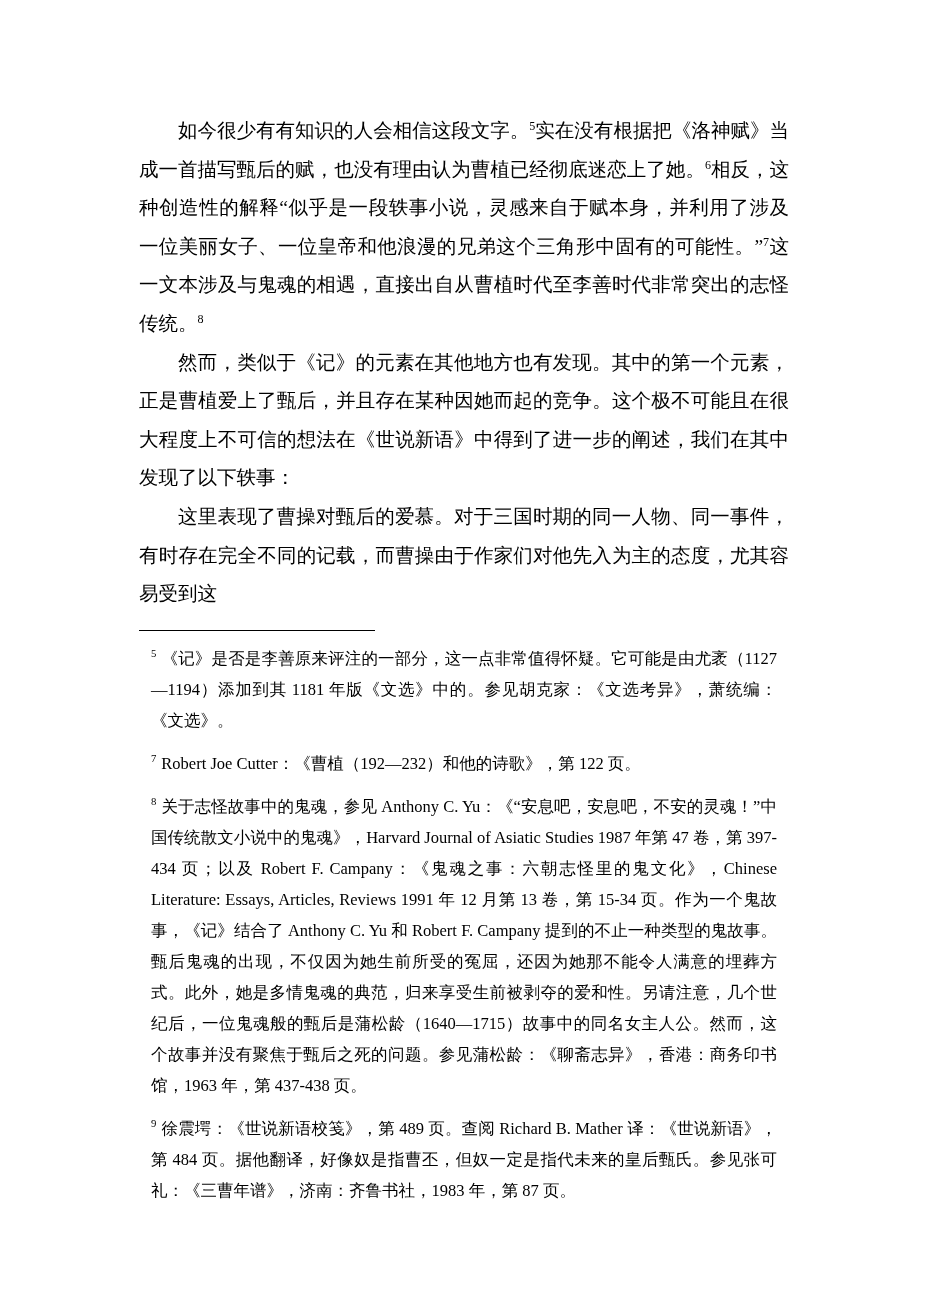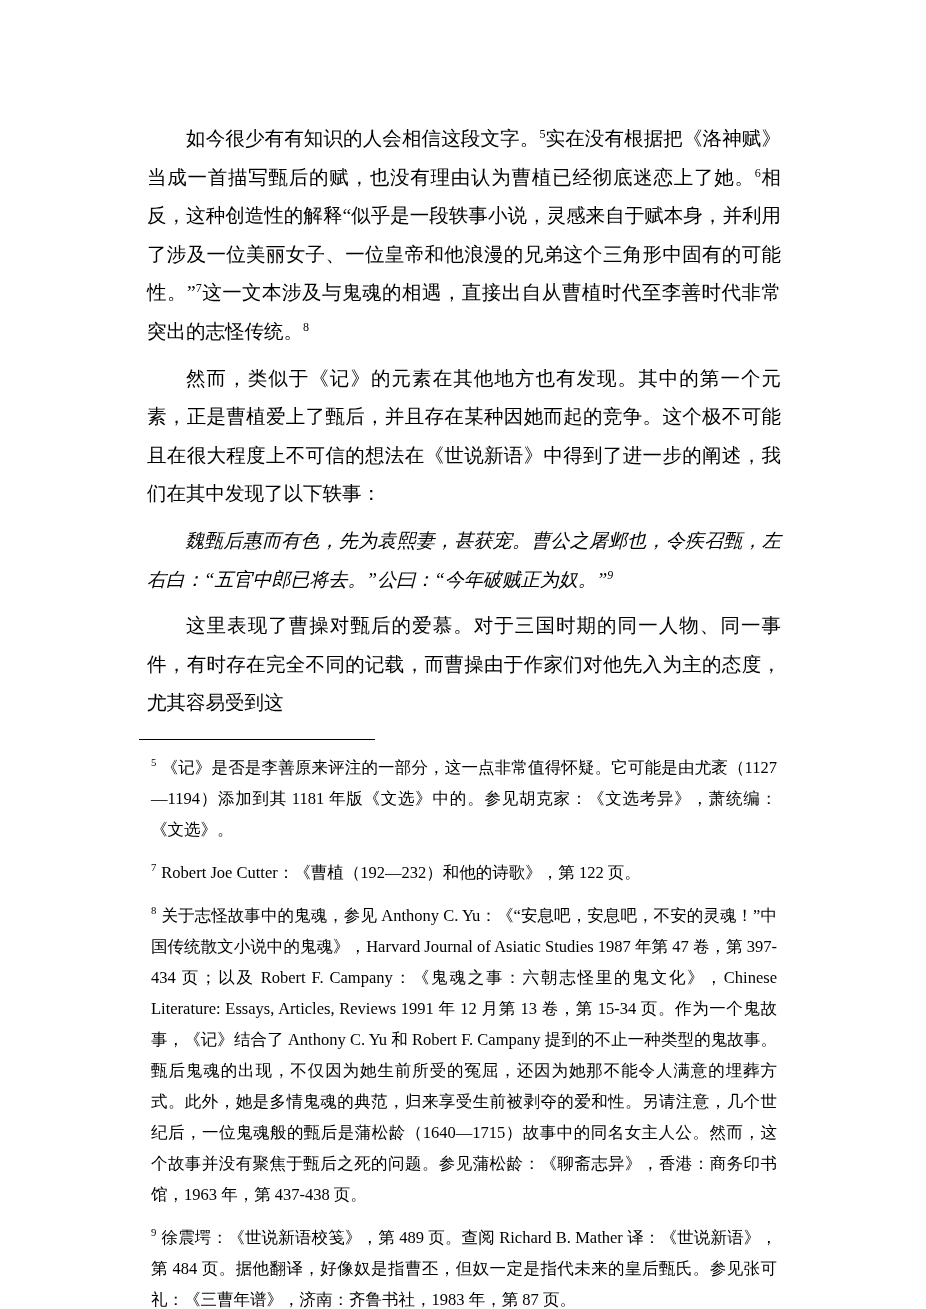--- a/index.html
+++ b/index.html
@@ -11,21 +11,21 @@
     width: 926px;
     height: 1309px;
     background: #ffffff;
     color: #000000;
     padding: 112px 137px 0 139px;
     font-family: "Liberation Serif", "DejaVu Serif", serif;
     overflow: hidden;
   }
 
   .body-text p {
-    margin: 8px;
+    margin: 0;
     font-size: 19.5px;
     line-height: 38.6px;
     text-align: justify;
     text-indent: 2em;
   }
 
   p.quote {
     font-style: italic;
     font-size: 19px;
   }
@@ -59,21 +59,20 @@
   }
 </style>
 </head>
 <body>
 
 <div class="page">
 
   <section class="body-text">
     <p class="para"><span>如今很少有有知识的人会相信这段文字。</span><sup class="fn-ref">5</sup><span>实在没有根据把《洛神赋》当成一首描写甄后的赋，也没有理由认为曹植已经彻底迷恋上了她。</span><sup class="fn-ref">6</sup><span>相反，这种创造性的解释“似乎是一段轶事小说，灵感来自于赋本身，并利用了涉及一位美丽女子、一位皇帝和他浪漫的兄弟这个三角形中固有的可能性。”</span><sup class="fn-ref">7</sup><span>这一文本涉及与鬼魂的相遇，直接出自从曹植时代至李善时代非常突出的志怪传统。</span><sup class="fn-ref">8</sup></p>
     <p class="para"><span>然而，类似于《记》的元素在其他地方也有发现。其中的第一个元素，正是曹植爱上了甄后，并且存在某种因她而起的竞争。这个极不可能且在很大程度上不可信的想法在《世说新语》中得到了进一步的阐述，我们在其中发现了以下轶事：</span></p>
-    <p class="para quote"><span>魏甄后惠而有色，先为袁熙妻，甚获宠。曹公之屠邺也，令疾召甄，左右白：“五官中郎已将去。”公曰：“今年破贼正为奴。”</span><sup class="fn-ref">9</sup></p>
     <p class="para"><span>这里表现了曹操对甄后的爱慕。对于三国时期的同一人物、同一事件，有时存在完全不同的记载，而曹操由于作家们对他先入为主的态度，尤其容易受到这</span></p>
   </section>
 
   <hr class="fn-separator">
 
   <section class="footnotes">
     <p class="footnote"><sup>5</sup><span>《记》是否是李善原来评注的一部分，这一点非常值得怀疑。它可能是由尤袤（1127—1194）添加到其 1181 年版《文选》中的。参见胡克家：《文选考异》，萧统编：《文选》。</span></p>
     <p class="footnote"><sup>7</sup><span>Robert Joe Cutter：《曹植（192—232）和他的诗歌》，第 122 页。</span></p>
     <p class="footnote"><sup>8</sup><span>关于志怪故事中的鬼魂，参见 Anthony C. Yu：《“安息吧，安息吧，不安的灵魂！”中国传统散文小说中的鬼魂》，Harvard Journal of Asiatic Studies 1987 年第 47 卷，第 397-434 页；以及 Robert F. Campany：《鬼魂之事：六朝志怪里的鬼文化》，Chinese Literature: Essays, Articles, Reviews 1991 年 12 月第 13 卷，第 15-34 页。作为一个鬼故事，《记》结合了 Anthony C. Yu 和 Robert F. Campany 提到的不止一种类型的鬼故事。甄后鬼魂的出现，不仅因为她生前所受的冤屈，还因为她那不能令人满意的埋葬方式。此外，她是多情鬼魂的典范，归来享受生前被剥夺的爱和性。另请注意，几个世纪后，一位鬼魂般的甄后是蒲松龄（1640—1715）故事中的同名女主人公。然而，这个故事并没有聚焦于甄后之死的问题。参见蒲松龄：《聊斋志异》，香港：商务印书馆，1963 年，第 437-438 页。</span></p>
     <p class="footnote"><sup>9</sup><span>徐震堮：《世说新语校笺》，第 489 页。查阅 Richard B. Mather 译：《世说新语》，第 484 页。据他翻译，好像奴是指曹丕，但奴一定是指代未来的皇后甄氏。参见张可礼：《三曹年谱》，济南：齐鲁书社，1983 年，第 87 页。</span></p>

